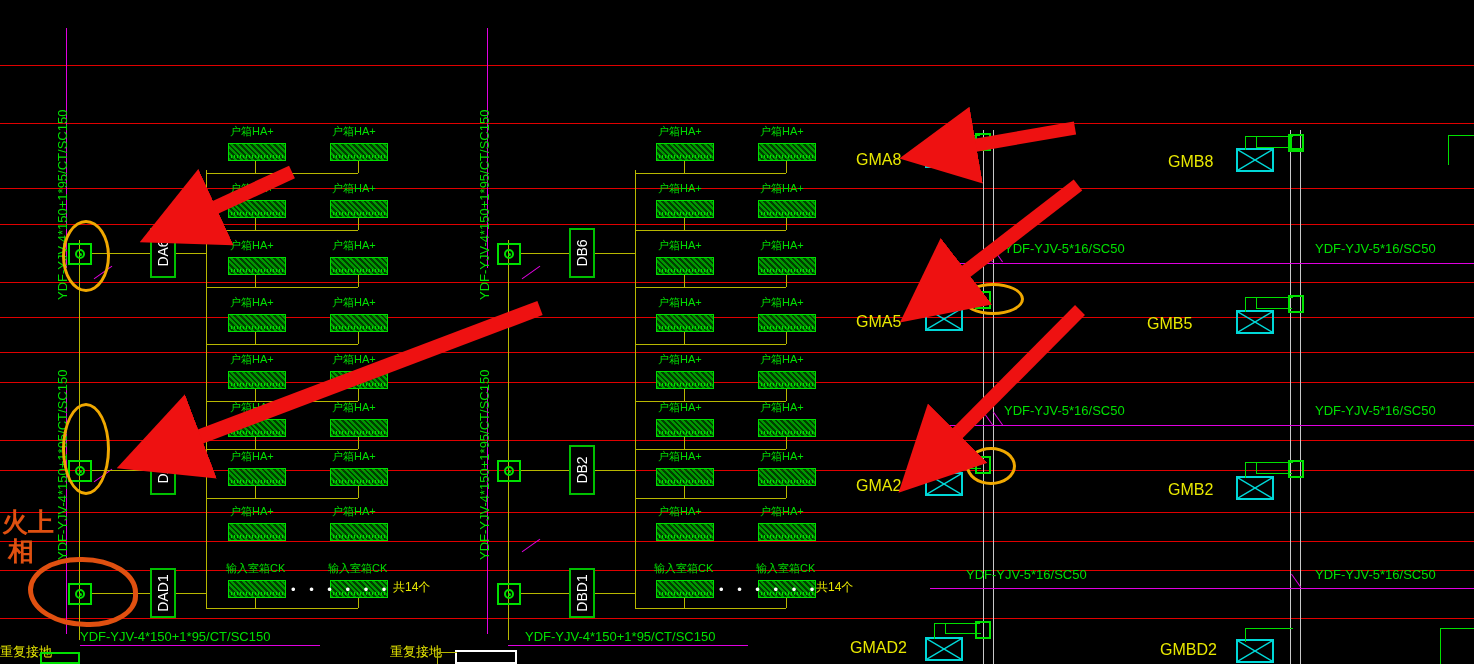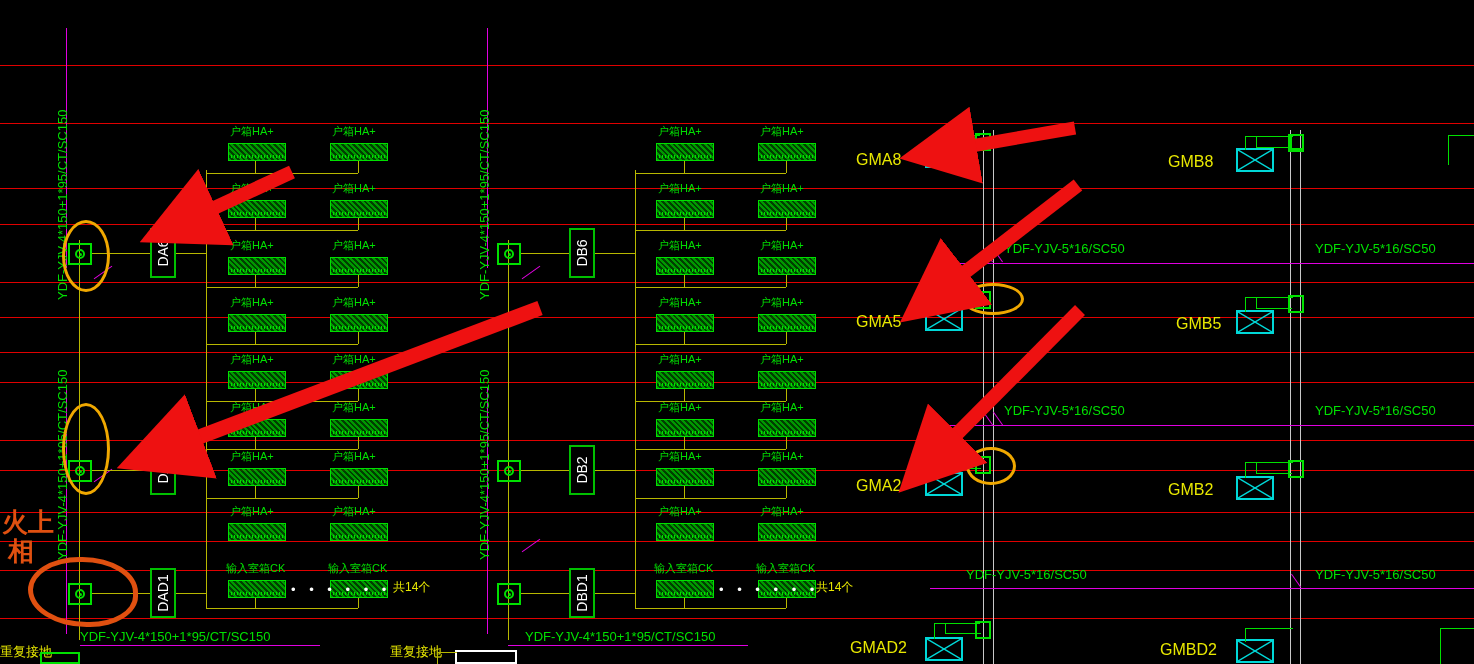--- a/index.html
+++ b/index.html
@@ -455,21 +455,21 @@
       <line x1="34" y1="0" x2="0" y2="20" stroke="#00d8d8" stroke-width="1.5"></line>
     </svg>
   </div>
   <div class="glink" style="left:934px; top:293px; width:1px; height:16px"></div>
   <div class="glink" style="left:934px; top:293px; width:46px; height:1px"></div>
   <div class="glink" style="left:945px; top:303px; width:36px; height:1px"></div>
   <div class="glink" style="left:945px; top:293px; width:1px; height:11px"></div>
   <div class="jbox" style="left:975px; top:291px; width:16px; height:18px"></div>
   <div class="lbl green-txt" style="left:1004px; top:404px; font-size:13px">YDF-YJV-5*16/SC50</div>
 
-  <div class="lbl yellow-txt" style="left:1176px; top:316px; font-size:16px">GMB5</div>
+  <div class="lbl yellow-txt" style="left:1147px; top:316px; font-size:16px">GMB5</div>
   <div class="xbox" style="left:1236px; top:310px; width:38px; height:24px">
     <svg width="34" height="20" viewBox="0 0 34 20">
       <line x1="0" y1="0" x2="34" y2="20" stroke="#00d8d8" stroke-width="1.5"></line>
       <line x1="34" y1="0" x2="0" y2="20" stroke="#00d8d8" stroke-width="1.5"></line>
     </svg>
   </div>
   <div class="glink" style="left:1245px; top:297px; width:1px; height:15px"></div>
   <div class="glink" style="left:1245px; top:297px; width:48px; height:1px"></div>
   <div class="glink" style="left:1256px; top:308px; width:36px; height:1px"></div>
   <div class="glink" style="left:1256px; top:297px; width:1px; height:12px"></div>

